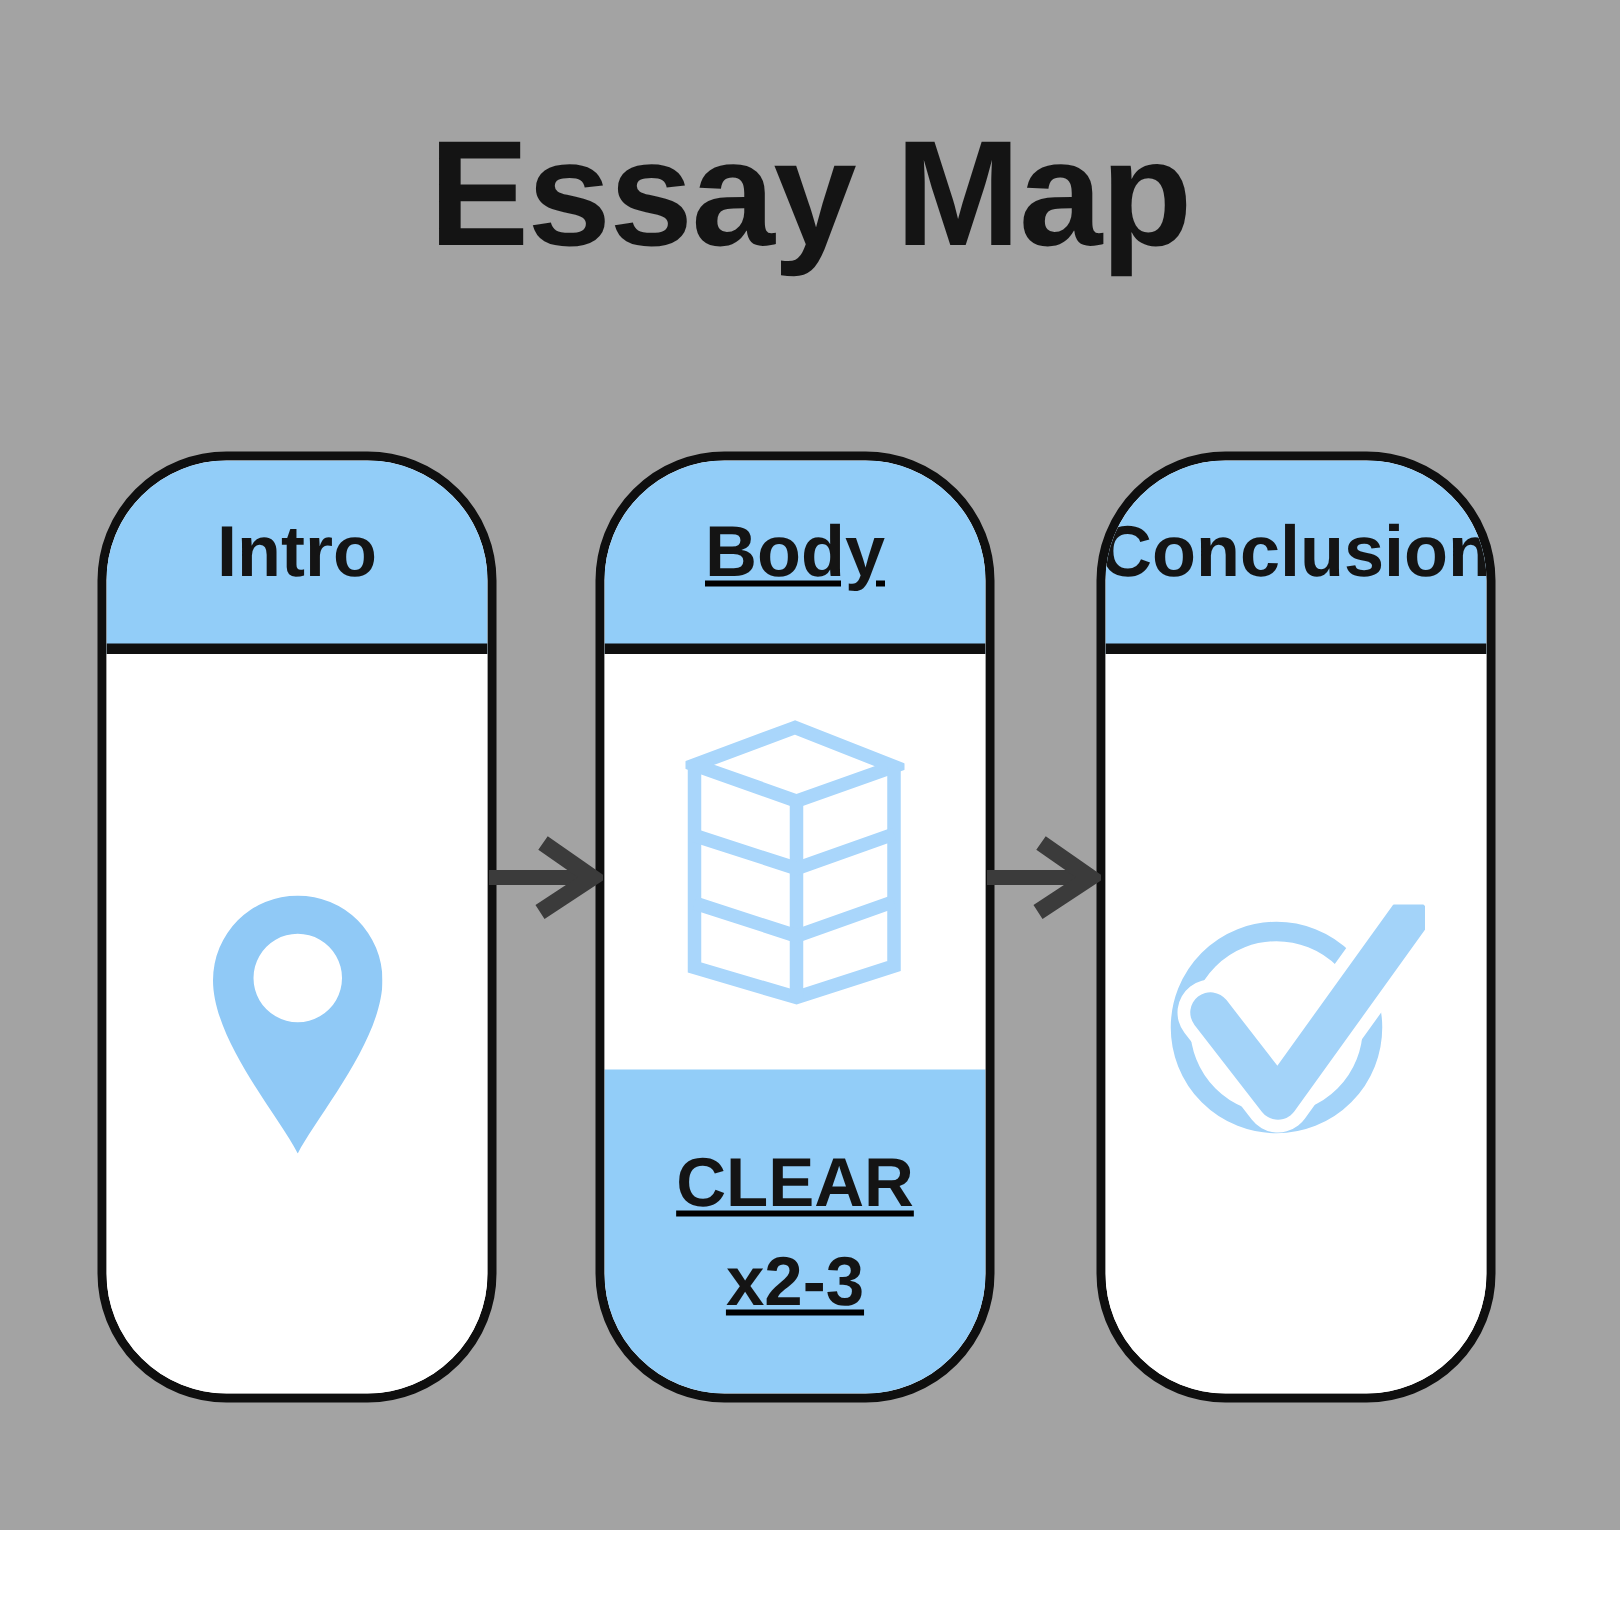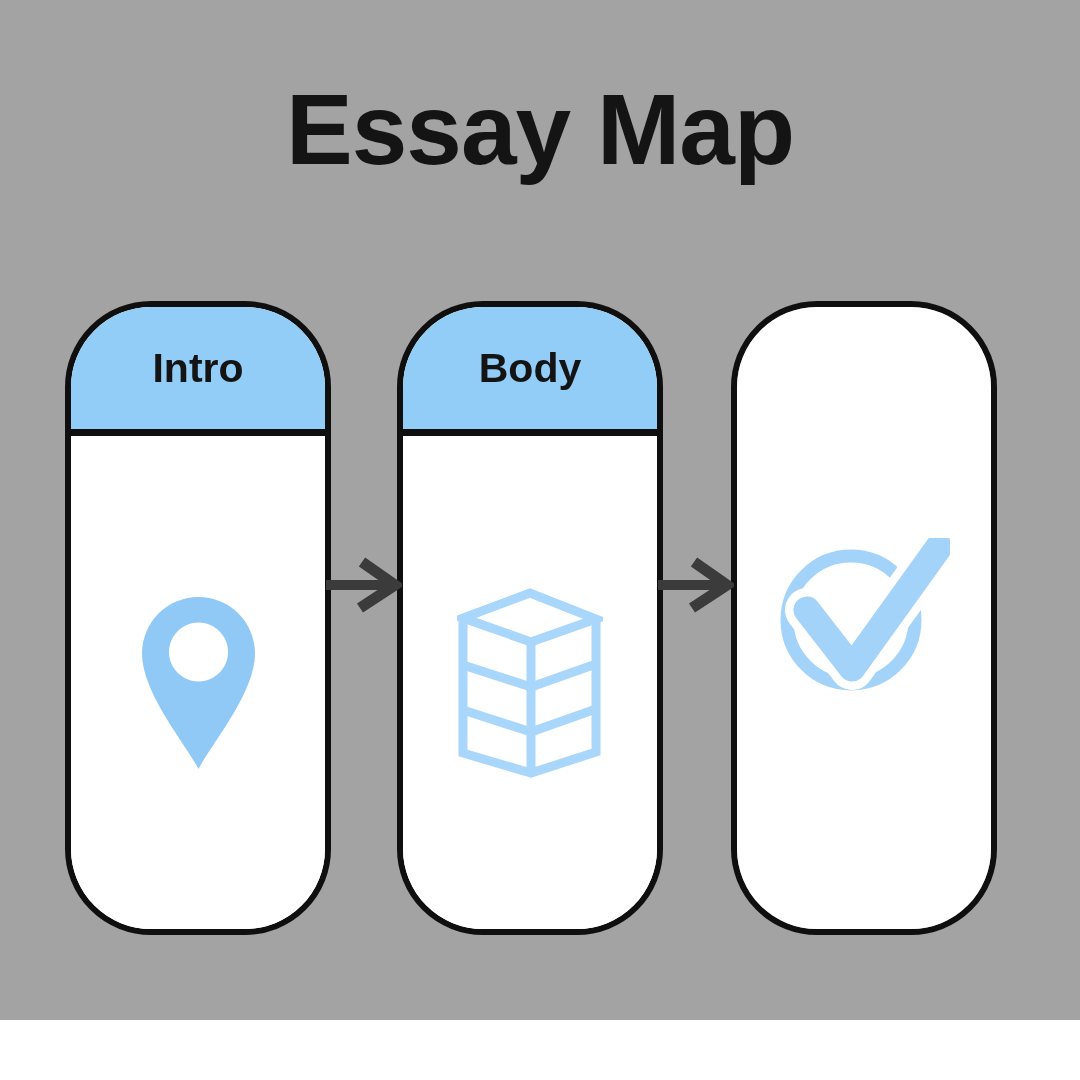--- a/index.html
+++ b/index.html
@@ -33,33 +33,33 @@
     height: 634px;
     box-sizing: border-box;
     border: 6px solid #0f0f0f;
     border-radius: 86px;
     background: #ffffff;
     display: flex;
     flex-direction: column;
     overflow: hidden;
   }
   .card-1 { left: 65px; }
-  .card-2 { left: 397px; }
+  .card-2 { left: 397px; text-decoration: underline; }
   .card-3 { left: 731px; }
 
   .card-header {
     box-sizing: border-box;
     height: 129px;
     flex: 0 0 129px;
     background: #92cdf8;
     border-bottom: 7px solid #0f0f0f;
     display: flex;
     align-items: center;
     justify-content: center;
-    font-size: 41px;
+    font-size: 48px;
     font-weight: bold;
     color: #141414;
     white-space: nowrap;
   }
 
   .card-middle {
     flex: 1 1 auto;
     background: #ffffff;
     display: flex;
     align-items: center;
@@ -123,23 +123,30 @@
           <g fill="none" stroke="#a9d6fb" stroke-width="9" stroke-linejoin="miter">
             <path d="M67,0 L0,25 L68,49 L133,26 Z"></path>
             <path d="M0,25 L0,160 L68,180 L133,159 L133,26"></path>
             <path d="M68,49 L68,180"></path>
             <path d="M0,72 L68,94 L133,71"></path>
             <path d="M0,117 L68,139 L133,116"></path>
           </g>
         </svg>
       </span>
     </div>
+    <div class="card-footer">
+      <span>CLEAR</span>
+      <span>x2-3</span>
+    </div>
   </div>
 
   <div class="card card-3">
+    <div class="card-header">
+      <span>Conclusion</span>
+    </div>
     <div class="card-middle">
       <span>
         <svg class="icon-svg" width="172" height="160" viewBox="0 0 172 160">
           <circle cx="73" cy="82" r="64" fill="none" stroke="#a3d3f9" stroke-width="13"></circle>
           <polyline points="29,72 74,130 161,9" fill="none" stroke="#ffffff" stroke-width="44" stroke-linecap="round" stroke-linejoin="round"></polyline>
           <polyline points="29,72 74,130 161,9" fill="none" stroke="#a3d3f9" stroke-width="27" stroke-linecap="round" stroke-linejoin="round"></polyline>
         </svg>
       </span>
     </div>
   </div>

